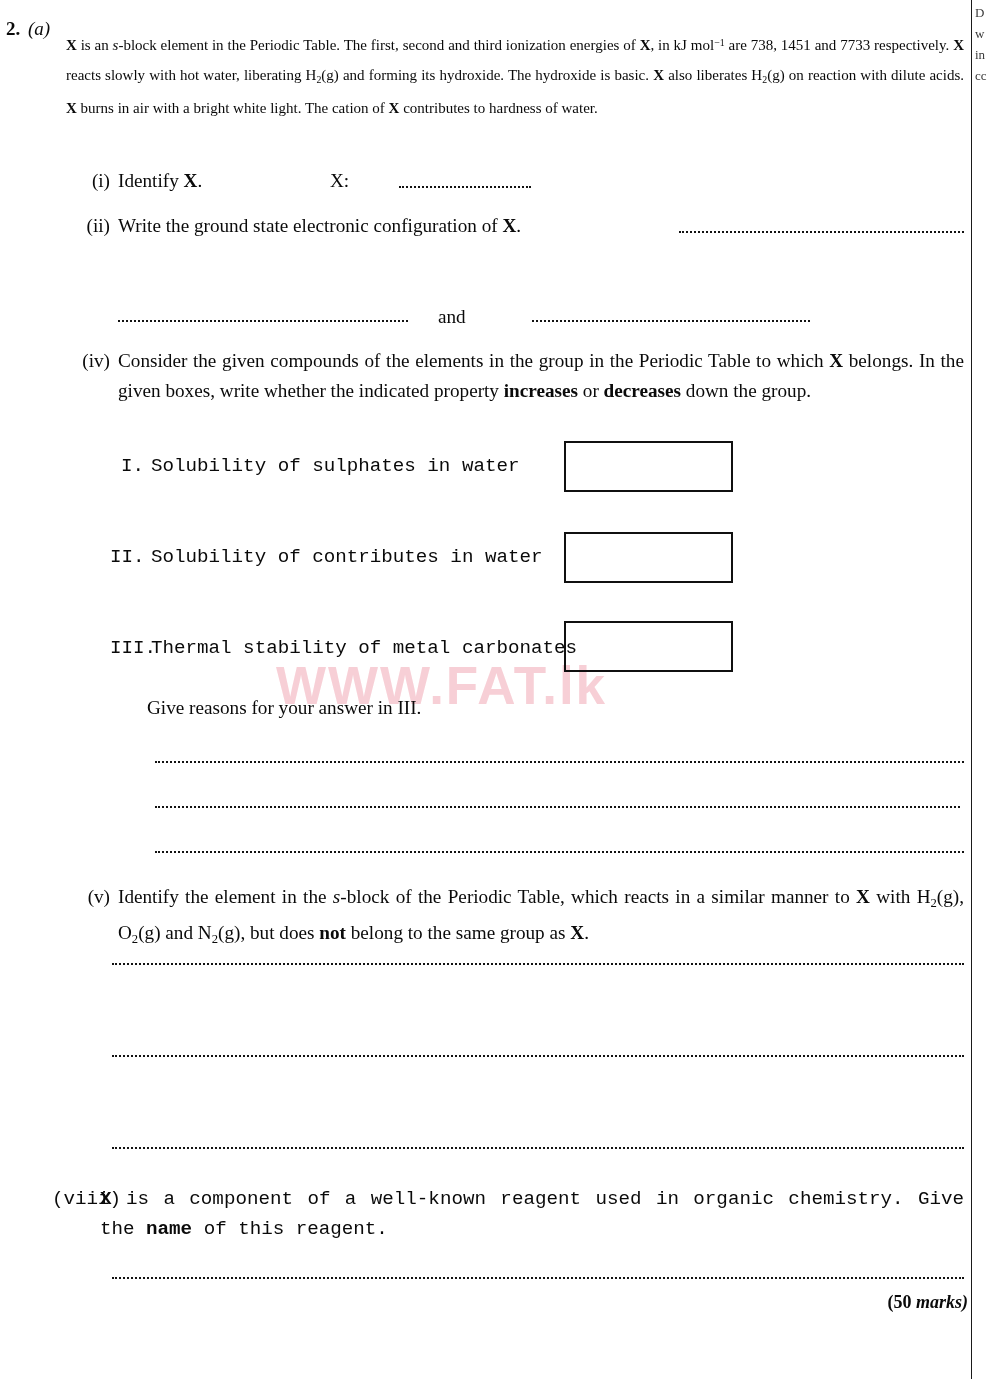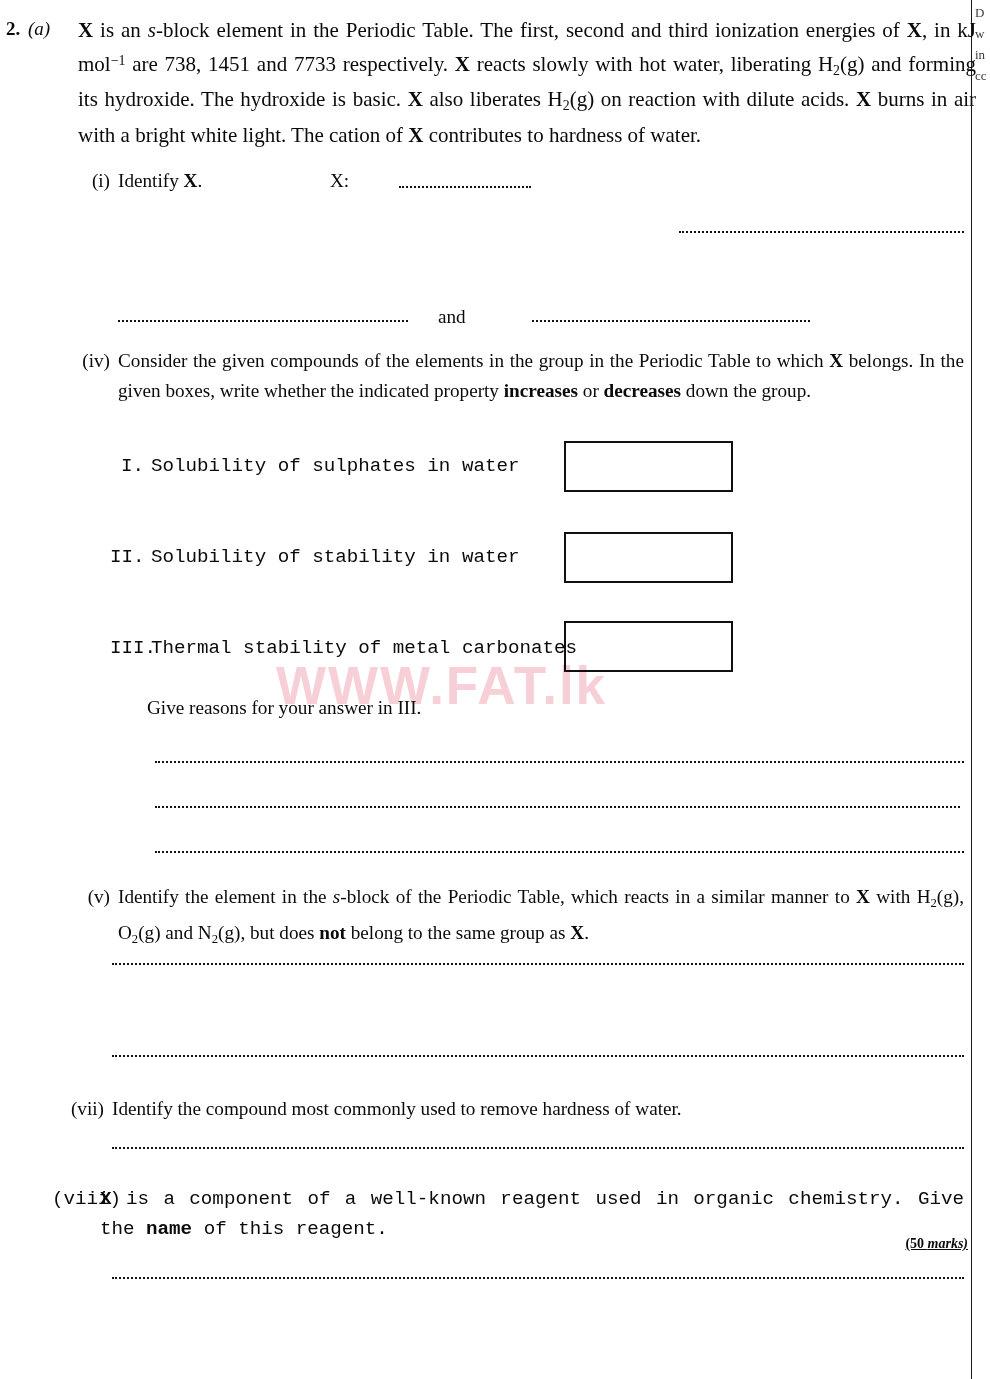--- a/index.html
+++ b/index.html
@@ -74,27 +74,26 @@
     position: absolute;
     left: 28px;
     top: 18px;
     font-size: 19px;
     font-style: italic;
   }
 
   .stem {
     position: absolute;
     left: 66px;
-    top: 16px;
+    top: 28px;
     width: 898px;
-    font-size: 21px;
+    font-size: 15px;
     line-height: 29.5px;
     text-align: justify;
     text-align-last: left;
-    margin-left: 12px;
   }
 
   .item {
     position: absolute;
     font-size: 19.2px;
     line-height: 29.5px;
   }
   .item .rn {
     position: absolute;
     left: 0;
@@ -146,25 +145,24 @@
   .plain {
     position: absolute;
     font-size: 19.2px;
     line-height: 29.5px;
     white-space: nowrap;
   }
 
   .marks {
     position: absolute;
     right: 22px;
-    top: 1236px;
-    font-size: 14px;
+    top: 1292px;
+    font-size: 18px;
     font-weight: bold;
     white-space: nowrap;
-    text-decoration: underline;
   }
   .marks .mk { font-style: italic; }
 </style>
 </head>
 <body>
 
 <div class="page">
 
   <div class="right-rule"></div>
 
@@ -182,38 +180,42 @@
 
   <div class="stem"><b>X</b> is an <i>s</i>-block element in the Periodic Table. The first, second and third ionization energies of <b>X</b>, in kJ mol<sup>−1</sup> are 738, 1451 and 7733 respectively. <b>X</b> reacts slowly with hot water, liberating H<sub>2</sub>(g) and forming its hydroxide. The hydroxide is basic. <b>X</b> also liberates H<sub>2</sub>(g) on reaction with dilute acids. <b>X</b> burns in air with a bright white light. The cation of <b>X</b> contributes to hardness of water.</div>
 
   <div class="item" style="left:66px; top:166px; width:470px;">
     <span class="rn">(i)</span>
     <span class="bodytext">Identify <b>X</b>.</span>
   </div>
   <div class="plain" style="left:330px; top:166px;">X:</div>
   <div class="dots" style="left:399px; top:186px; width:132px;"></div>
 
+  <div class="item" style="left:66px; top:211px; width:600px;">
+    <span class="rn">(ii)</span>
+    <span class="bodytext">Write the ground state electronic configuration of <b>X</b>.</span>
+  </div>
   <div class="dots" style="left:679px; top:231px; width:285px;"></div>
 
   <div class="dots" style="left:118px; top:320px; width:290px;"></div>
   <div class="plain" style="left:438px; top:302px;">and</div>
   <div class="dots" style="left:532px; top:320px; width:278px;"></div>
 
   <div class="item" style="left:66px; top:346px; width:898px;">
     <span class="rn">(iv)</span>
     <span class="bodytext">Consider the given compounds of the elements in the group in the Periodic Table to which <b>X</b> belongs. In the given boxes, write whether the indicated property <b>increases</b> or <b>decreases</b> down the group.</span>
   </div>
 
   <div class="subitem" style="left:110px; top:452px;">
     <span class="rn">I.</span><span>Solubility of sulphates in water</span>
   </div>
   <div class="abox" style="left:564px; top:441px; width:165px; height:47px;"></div>
 
   <div class="subitem" style="left:110px; top:543px;">
-    <span class="rn">II.</span><span>Solubility of stability in water</span>
+    <span class="rn">II.</span><span>Solubility of contributes in water</span>
   </div>
   <div class="abox" style="left:564px; top:532px; width:165px; height:47px;"></div>
 
   <div class="subitem" style="left:110px; top:634px;">
     <span class="rn">III.</span><span>Thermal stability of metal carbonates</span>
   </div>
   <div class="abox" style="left:564px; top:621px; width:165px; height:47px;"></div>
 
   <div class="plain" style="left:147px; top:693px;">Give reasons for your answer in III.</div>
 
@@ -222,24 +224,20 @@
   <div class="dots" style="left:155px; top:851px; width:809px;"></div>
 
   <div class="item" style="left:66px; top:882px; width:898px;">
     <span class="rn">(v)</span>
     <span class="bodytext">Identify the element in the <i>s</i>-block of the Periodic Table, which reacts in a similar manner to <b>X</b> with H<sub>2</sub>(g), O<sub>2</sub>(g) and N<sub>2</sub>(g), but does <b>not</b> belong to the same group as <b>X</b>.</span>
   </div>
   <div class="dots" style="left:112px; top:963px; width:852px;"></div>
 
   <div class="dots" style="left:112px; top:1055px; width:852px;"></div>
 
-  <div class="item" style="left:60px; top:1094px; width:904px;">
-    <span class="rn">(vii)</span>
-    <span class="bodytext">Identify the compound most commonly used to remove hardness of water.</span>
-  </div>
   <div class="dots" style="left:112px; top:1147px; width:852px;"></div>
 
   <div class="item" style="left:52px; top:1185px; width:912px;font-family:Liberation Mono, monospace;">
     <span class="rn" style="width:52px;">(viii)</span>
     <span class="bodytext" style="margin-left:48px;"><b>X</b> is a component of a well-known reagent used in organic chemistry. Give the <b>name</b> of this reagent.</span>
   </div>
   <div class="dots" style="left:112px; top:1277px; width:852px;"></div>
 
   <div class="marks"><span>(50 </span><span class="mk">marks)</span></div>
 

